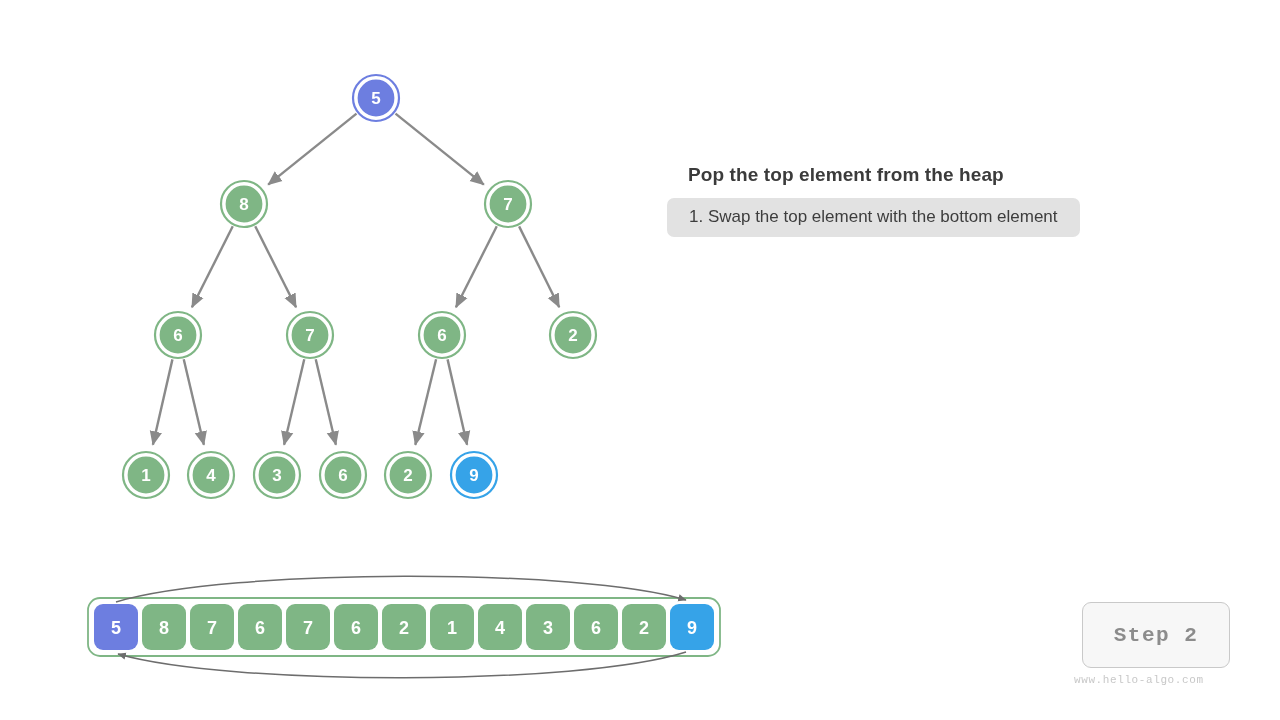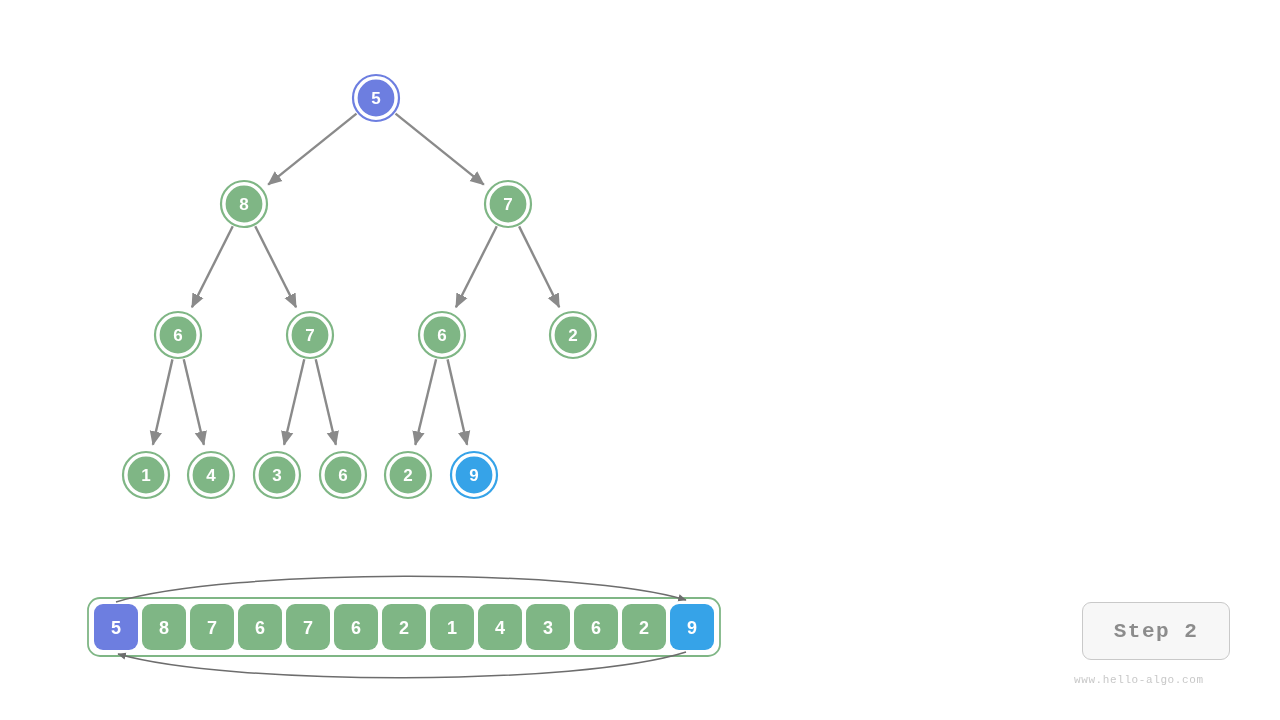--- a/index.html
+++ b/index.html
@@ -29,21 +29,21 @@
     font-size:19px;font-weight:bold;color:#3b3b3b;
     letter-spacing:0.1px;margin:0 0 12px 0;white-space:nowrap;
   }
   .step-box{
     display:inline-block;background:#e2e2e2;border-radius:7px;
     padding:9px 22px 10px 22px;margin-left:-21px;
     font-size:17px;color:#3d3d3d;white-space:nowrap;
   }
 
   .step-badge{
-    position:absolute;left:1082px;top:602px;width:148px;height:58px;
+    position:absolute;left:1082px;top:602px;width:148px;height:66px;
     box-sizing:border-box;
     background:#f7f7f7;border:1px solid #c9c9c9;border-radius:9px;
     display:flex;align-items:center;justify-content:center;
     font-family:"Liberation Mono", monospace;
     font-size:21px;font-weight:bold;color:#8c8c8c;letter-spacing:1.5px;
   }
   .watermark{
     position:absolute;left:1074px;top:674px;
     font-family:"Liberation Mono", monospace;
     font-size:11px;color:#c8c8c8;letter-spacing:0.6px;
@@ -199,18 +199,22 @@
           <rect x="670" y="604" width="44" height="46" rx="9" ry="9" fill="#36a3e8"></rect>
           <text x="692" y="627.5" class="cell-label">9</text>
         </g>
       </g>
     <g id="swap-group">
         <path d="M 116 602 C 230 568, 580 568, 686 600" fill="none" stroke="#6d6d6d" stroke-width="1.5" marker-end="url(#swaphead)"></path>
         <path d="M 686 652 C 580 686, 230 686, 118 654" fill="none" stroke="#6d6d6d" stroke-width="1.5" marker-end="url(#swaphead)"></path>
       </g>
   </svg>
 
+  <div class="panel">
+    <div class="panel-title">Pop the top element from the heap</div>
+    <div class="step-box">1. Swap the top element with the bottom element</div>
+  </div>
 
   <div class="step-badge">Step 2</div>
 
   <div class="watermark">www.hello-algo.com</div>
 
 </div>
 
 </body></html>

